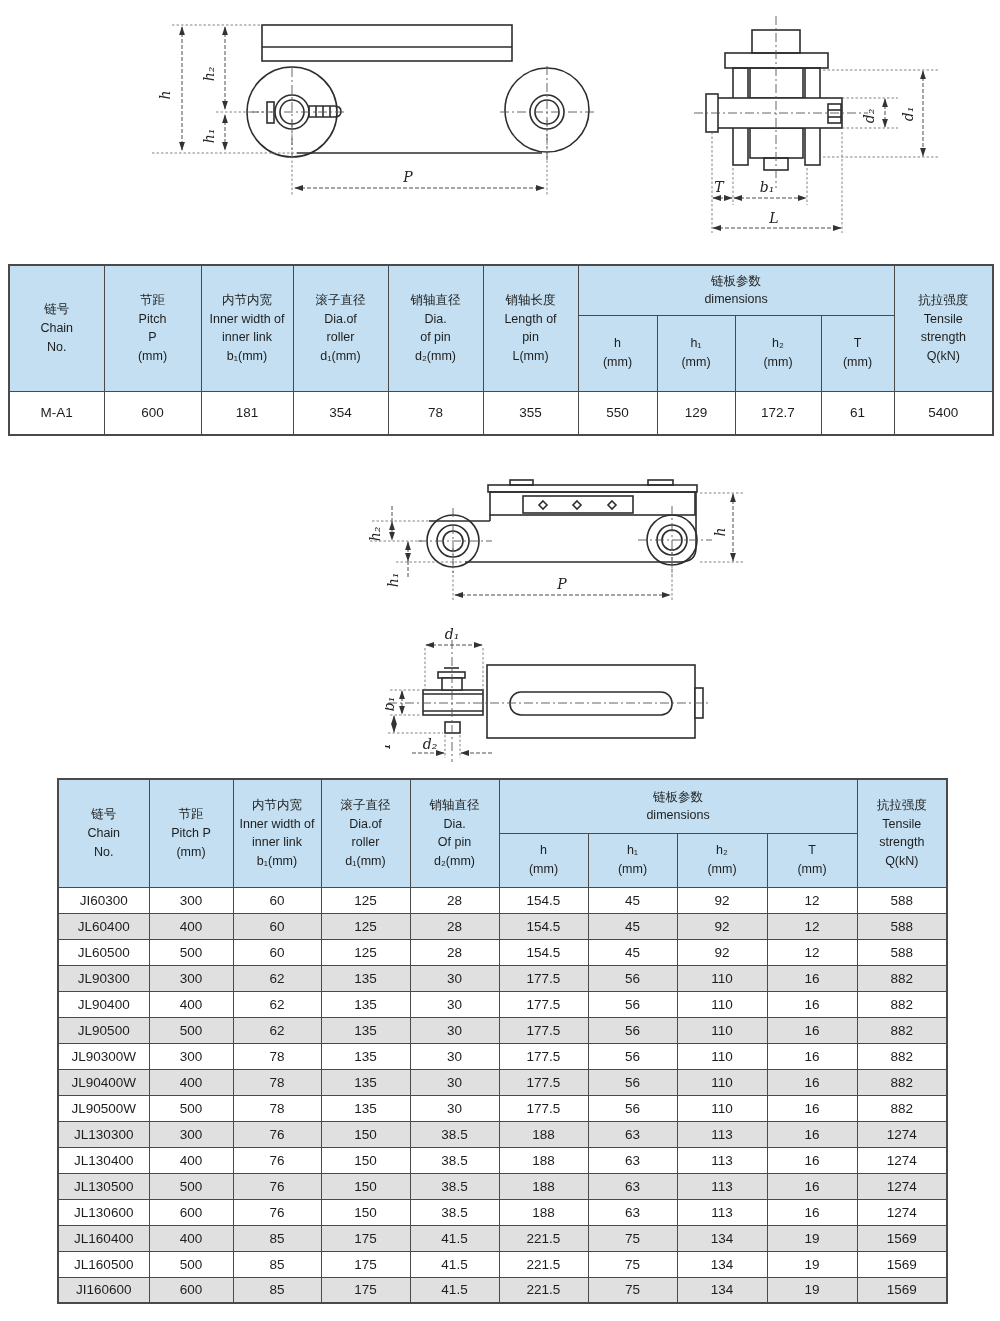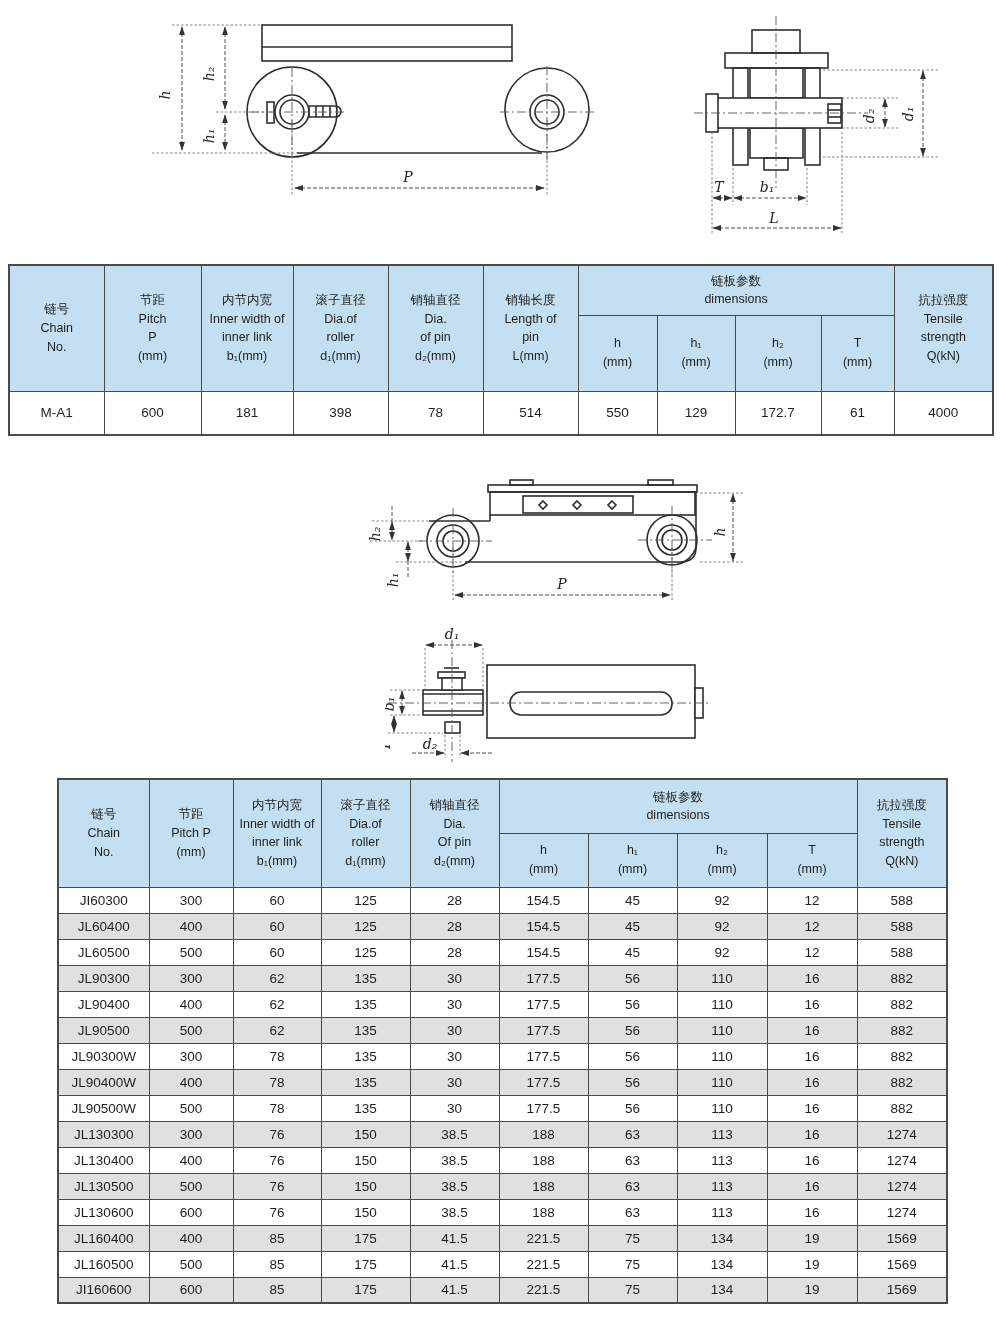--- a/index.html
+++ b/index.html
@@ -183,28 +183,28 @@
 (mm)</th>
         <th>T
 (mm)</th>
       </tr>
     </thead>
     <tbody>
       <tr>
           <td>M-A1</td>
           <td>600</td>
           <td>181</td>
-          <td>398</td>
+          <td>354</td>
           <td>78</td>
-          <td>514</td>
+          <td>355</td>
           <td>550</td>
           <td>129</td>
           <td>172.7</td>
           <td>61</td>
-          <td>4000</td>
+          <td>5400</td>
         </tr>
     </tbody>
   </table>
 
   <svg class="abs" style="left:360px;top:458px;" width="395" height="155" viewBox="360 458 395 155">
     <defs>
       <marker id="ar3" viewBox="0 0 12 8" refX="11" refY="4" markerWidth="10" markerHeight="7" orient="auto-start-reverse">
         <path d="M0 0 L12 4 L0 8 Z" fill="#333"></path>
       </marker>
     </defs>

